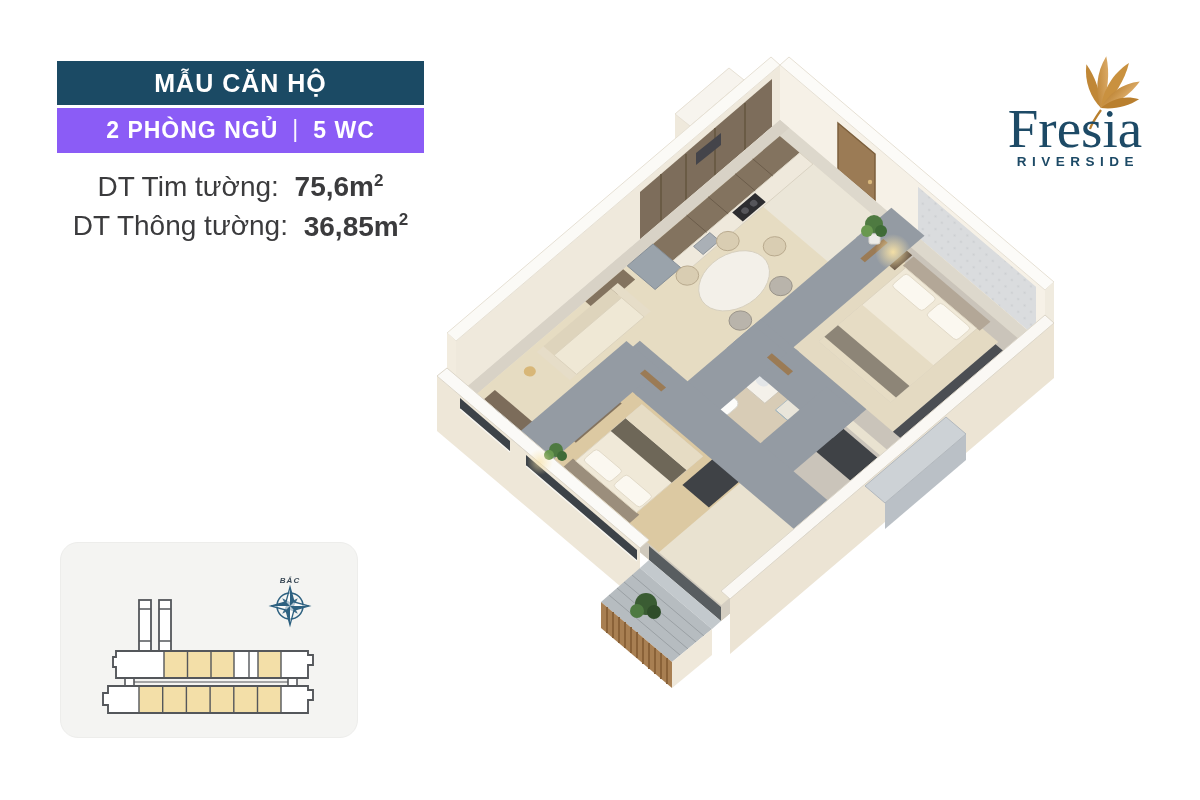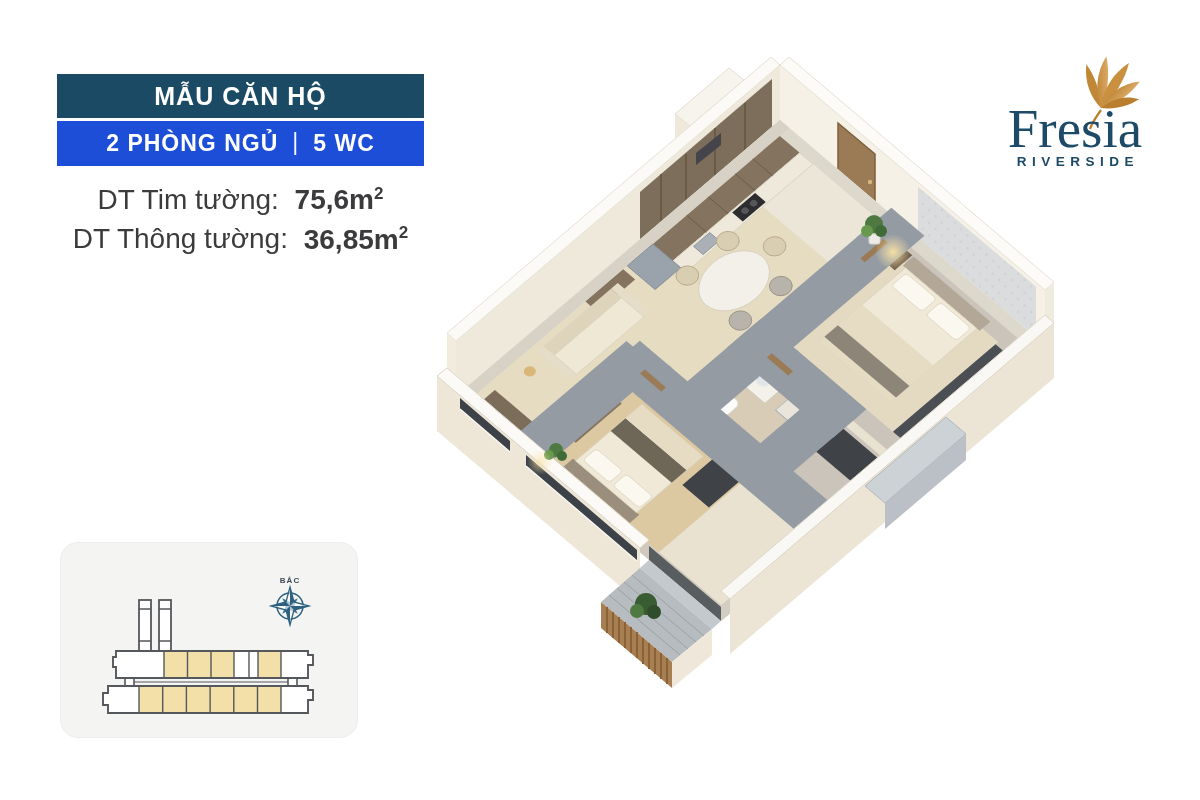--- a/index.html
+++ b/index.html
@@ -5,38 +5,38 @@
   * { margin:0; padding:0; box-sizing:border-box; }
   html,body { background:#ffffff; }
   .page {
     position:relative; width:1200px; height:800px; background:#ffffff;
     font-family:"Liberation Sans", sans-serif; overflow:hidden;
   }
   
   .header-block { position:absolute; left:57px; top:61px; width:367px; }
   .banner {
     width:100%; display:flex; align-items:center; justify-content:center;
-    color:#ffffff; font-weight:bold; letter-spacing:1px;margin-top:13px;
+    color:#ffffff; font-weight:bold; letter-spacing:1px;
   }
   .banner-navy { height:44px; background:#1b4a64; font-size:25px; }
-  .banner-gold { height:45px; background:#1d4ed8; font-size:23px; margin-top:3px; gap:14px; }
+  .banner-gold { height:45px; background:#8b5cf6; font-size:23px; margin-top:3px; gap:14px; }
   .banner-gold .sep { font-weight:normal; opacity:.95; transform:translateY(-1px); }
   .areas { margin-top:11px; text-align:center; color:#3b3b3d; }
   .area-line { font-size:28px; line-height:33px; }
   .area-label { font-weight:normal; }
   .area-value { font-weight:bold; margin-left:8px; }
   .area-line sup { font-weight:bold; font-size:17px; }
   
   .logo { position:absolute; left:985px; top:22px; width:200px; height:150px; }
   
   .floorplan { position:absolute; left:410px; top:50px; width:700px; height:700px; }
   
   .sitemap-card {
     position:absolute; left:60px; top:542px; width:298px; height:196px;
-    background:#f4f4f2; border-radius:18px; border:1px solid #ededeb;
+    background:#f4f4f2; border-radius:18px; border:1px solid #ededeb;font-style:italic;
   }
   .sitemap-card svg { display:block; width:298px; height:196px; }
   text.compass-label { font-family:"Liberation Sans",sans-serif; font-size:8px; font-weight:bold; letter-spacing:1px; fill:#3b4a57; }
   text.brand { font-family:"Liberation Serif", serif; font-size:55px; fill:#1d4a66; }
   text.tagline { font-family:"Liberation Sans", sans-serif; font-size:13.5px; font-weight:bold; letter-spacing:5.5px; fill:#1d4a66; }
 </style>
 </head>
 <body>
 
 <div class="page">

